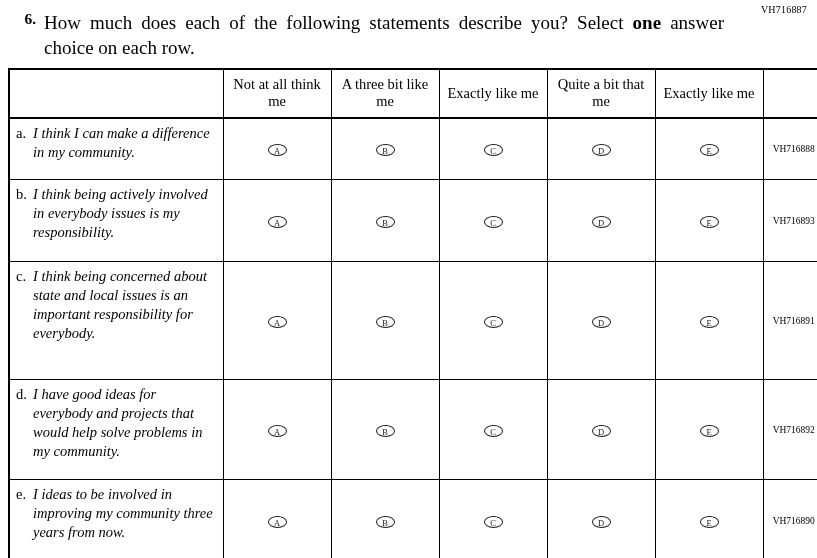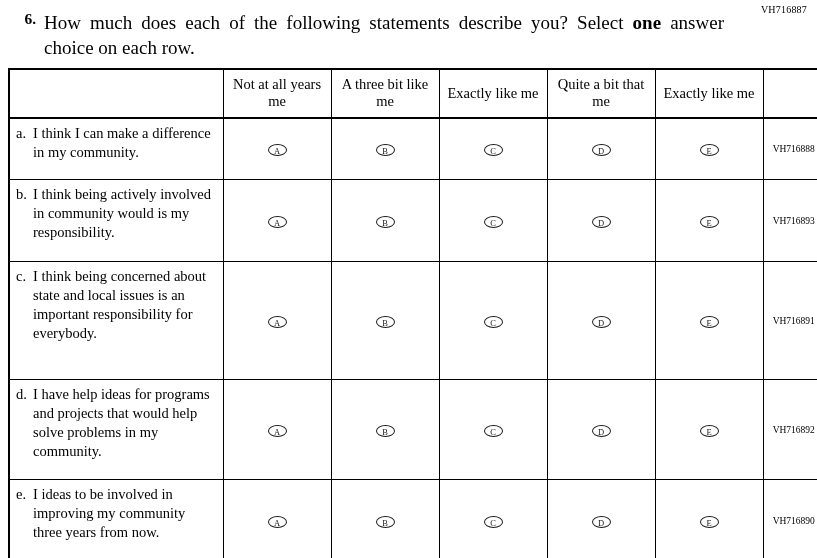--- a/index.html
+++ b/index.html
@@ -115,20 +115,21 @@
     align-items: flex-start;
   }
   .stem-letter {
     flex: 0 0 17px;
     width: 17px;
     font-size: 14.5px;
   }
   .stem-body {
     font-size: 14.5px;
     line-height: 1.3;
+    font-style: italic;
   }
   td.bubblecell {
     text-align: center;
   }
   .bubble {
     display: inline-block;
     width: 19px;
     height: 12px;
     border: 1px solid #1a1a1a;
     border-radius: 50%;
@@ -160,21 +161,21 @@
       <col class="col-opt">
       <col class="col-opt">
       <col class="col-opt">
       <col class="col-opt">
       <col class="col-opt">
       <col class="col-id">
     </colgroup>
     <thead>
       <tr>
         <th class="stem-head"></th>
-        <th class="opt-head">Not at all years me</th>
+        <th class="opt-head">Not at all think me</th>
         <th class="opt-head">A three bit like me</th>
         <th class="opt-head">Exactly like me</th>
         <th class="opt-head">Quite a bit that me</th>
         <th class="opt-head">Exactly like me</th>
         <th class="id-head"></th>
       </tr>
     </thead>
     <tbody>
       <tr style="height:62px;">
         <td class="stem">
@@ -187,21 +188,21 @@
         <td class="bubblecell"><span class="bubble">B</span></td>
         <td class="bubblecell"><span class="bubble">C</span></td>
         <td class="bubblecell"><span class="bubble">D</span></td>
         <td class="bubblecell"><span class="bubble">E</span></td>
         <td class="idcell">VH716888</td>
       </tr>
       <tr style="height:82px;">
         <td class="stem">
           <div class="stem-inner">
             <span class="stem-letter">b.</span>
-            <span class="stem-body">I think being actively involved in community would is my responsibility.</span>
+            <span class="stem-body">I think being actively involved in everybody issues is my responsibility.</span>
           </div>
         </td>
         <td class="bubblecell"><span class="bubble">A</span></td>
         <td class="bubblecell"><span class="bubble">B</span></td>
         <td class="bubblecell"><span class="bubble">C</span></td>
         <td class="bubblecell"><span class="bubble">D</span></td>
         <td class="bubblecell"><span class="bubble">E</span></td>
         <td class="idcell">VH716893</td>
       </tr>
       <tr style="height:118px;">
@@ -215,21 +216,21 @@
         <td class="bubblecell"><span class="bubble">B</span></td>
         <td class="bubblecell"><span class="bubble">C</span></td>
         <td class="bubblecell"><span class="bubble">D</span></td>
         <td class="bubblecell"><span class="bubble">E</span></td>
         <td class="idcell">VH716891</td>
       </tr>
       <tr style="height:100px;">
         <td class="stem">
           <div class="stem-inner">
             <span class="stem-letter">d.</span>
-            <span class="stem-body">I have help ideas for programs and projects that would help solve problems in my community.</span>
+            <span class="stem-body">I have good ideas for everybody and projects that would help solve problems in my community.</span>
           </div>
         </td>
         <td class="bubblecell"><span class="bubble">A</span></td>
         <td class="bubblecell"><span class="bubble">B</span></td>
         <td class="bubblecell"><span class="bubble">C</span></td>
         <td class="bubblecell"><span class="bubble">D</span></td>
         <td class="bubblecell"><span class="bubble">E</span></td>
         <td class="idcell">VH716892</td>
       </tr>
       <tr style="height:82px;">

